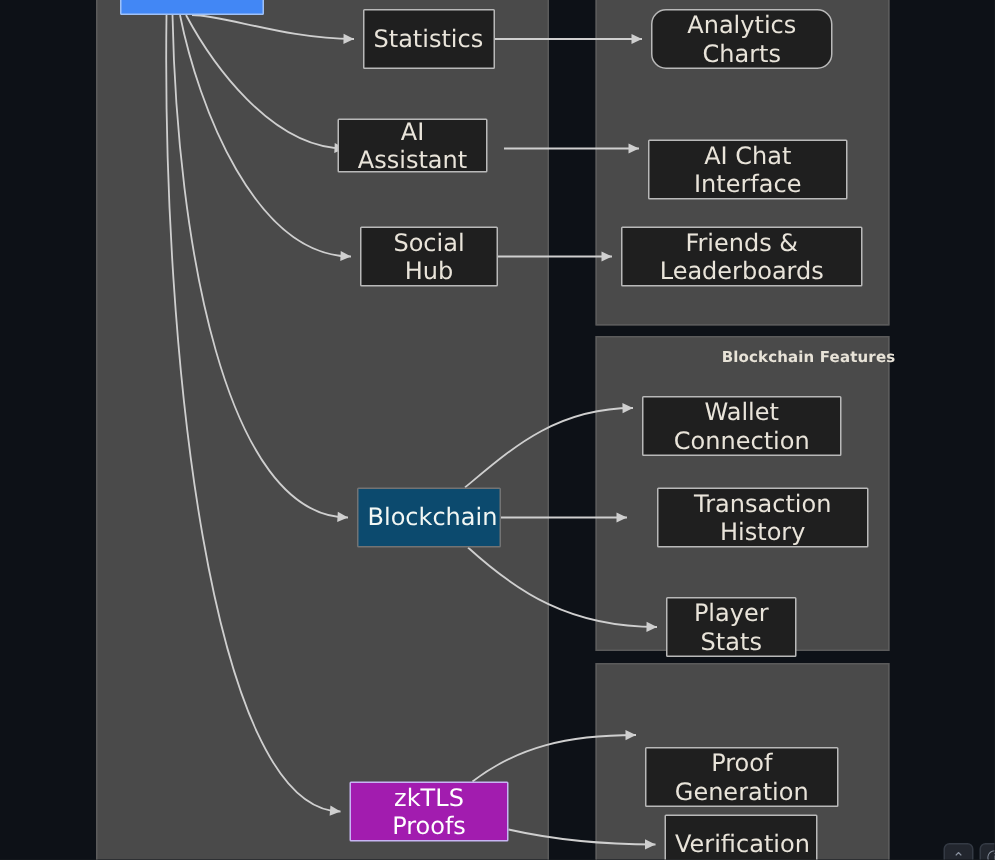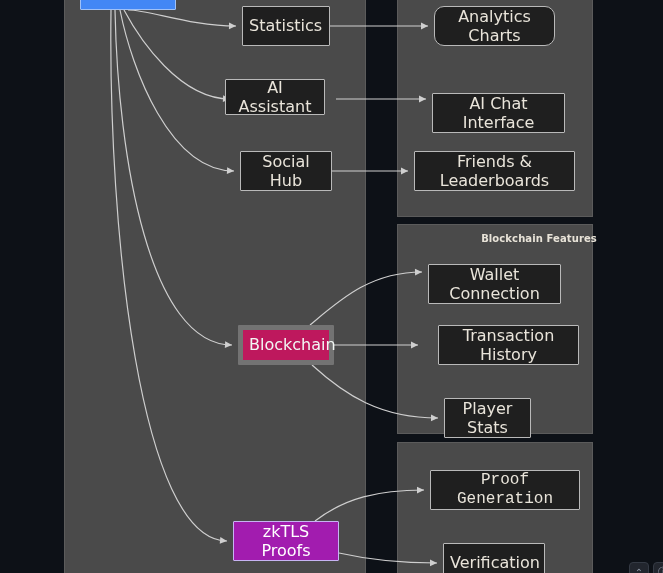--- a/index.html
+++ b/index.html
@@ -58,22 +58,22 @@
     background: #1f1f1f;
     border: 1px solid #b9b9b9;
     color: #e9e4da;
   }
   .node.blue {
     background: #4287f5;
     border: 1px solid #9fc1f7;
     color: #ffffff;
   }
   .node.green {
-    background: #be185d;
-    border: 5px solid #737373;
+    background: #0c4a6e;
+    border: 1px solid #737373;
     color: #f2f7f4;
   }
   .node.purple {
     background: #a21caf;
     border: 1px solid #c7b4f3;
     color: #ffffff;
   }
   #edges {
     position: absolute;
     left: 0;
@@ -182,21 +182,21 @@
       </div>
       <div class="node dark" style="left: 428px; top: 264px; width: 133px; height: 40px;">
         <span>Wallet Connection</span>
       </div>
       <div class="node dark" style="left: 424px; top: 325px; width: 141px; height: 40px; margin-left: 14px;">
         <span>Transaction History</span>
       </div>
       <div class="node dark" style="left: 444px; top: 398px; width: 87px; height: 40px;">
         <span>Player Stats</span>
       </div>
-      <div class="node dark" style="left: 430px; top: 470px; width: 150px; height: 40px; font-family: Liberation Mono, monospace;">
+      <div class="node dark" style="left: 430px; top: 498px; width: 129px; height: 40px;">
         <span>Proof Generation</span>
       </div>
       <div class="node dark" style="left: 443px; top: 543px; width: 102px; height: 40px;">
         <span>Verification</span>
       </div>
     </div>
 
   <div class="ctrl-btn" id="ctrl-0" style="left:629px; top:562px;">
     <span>⌃</span>
   </div>

